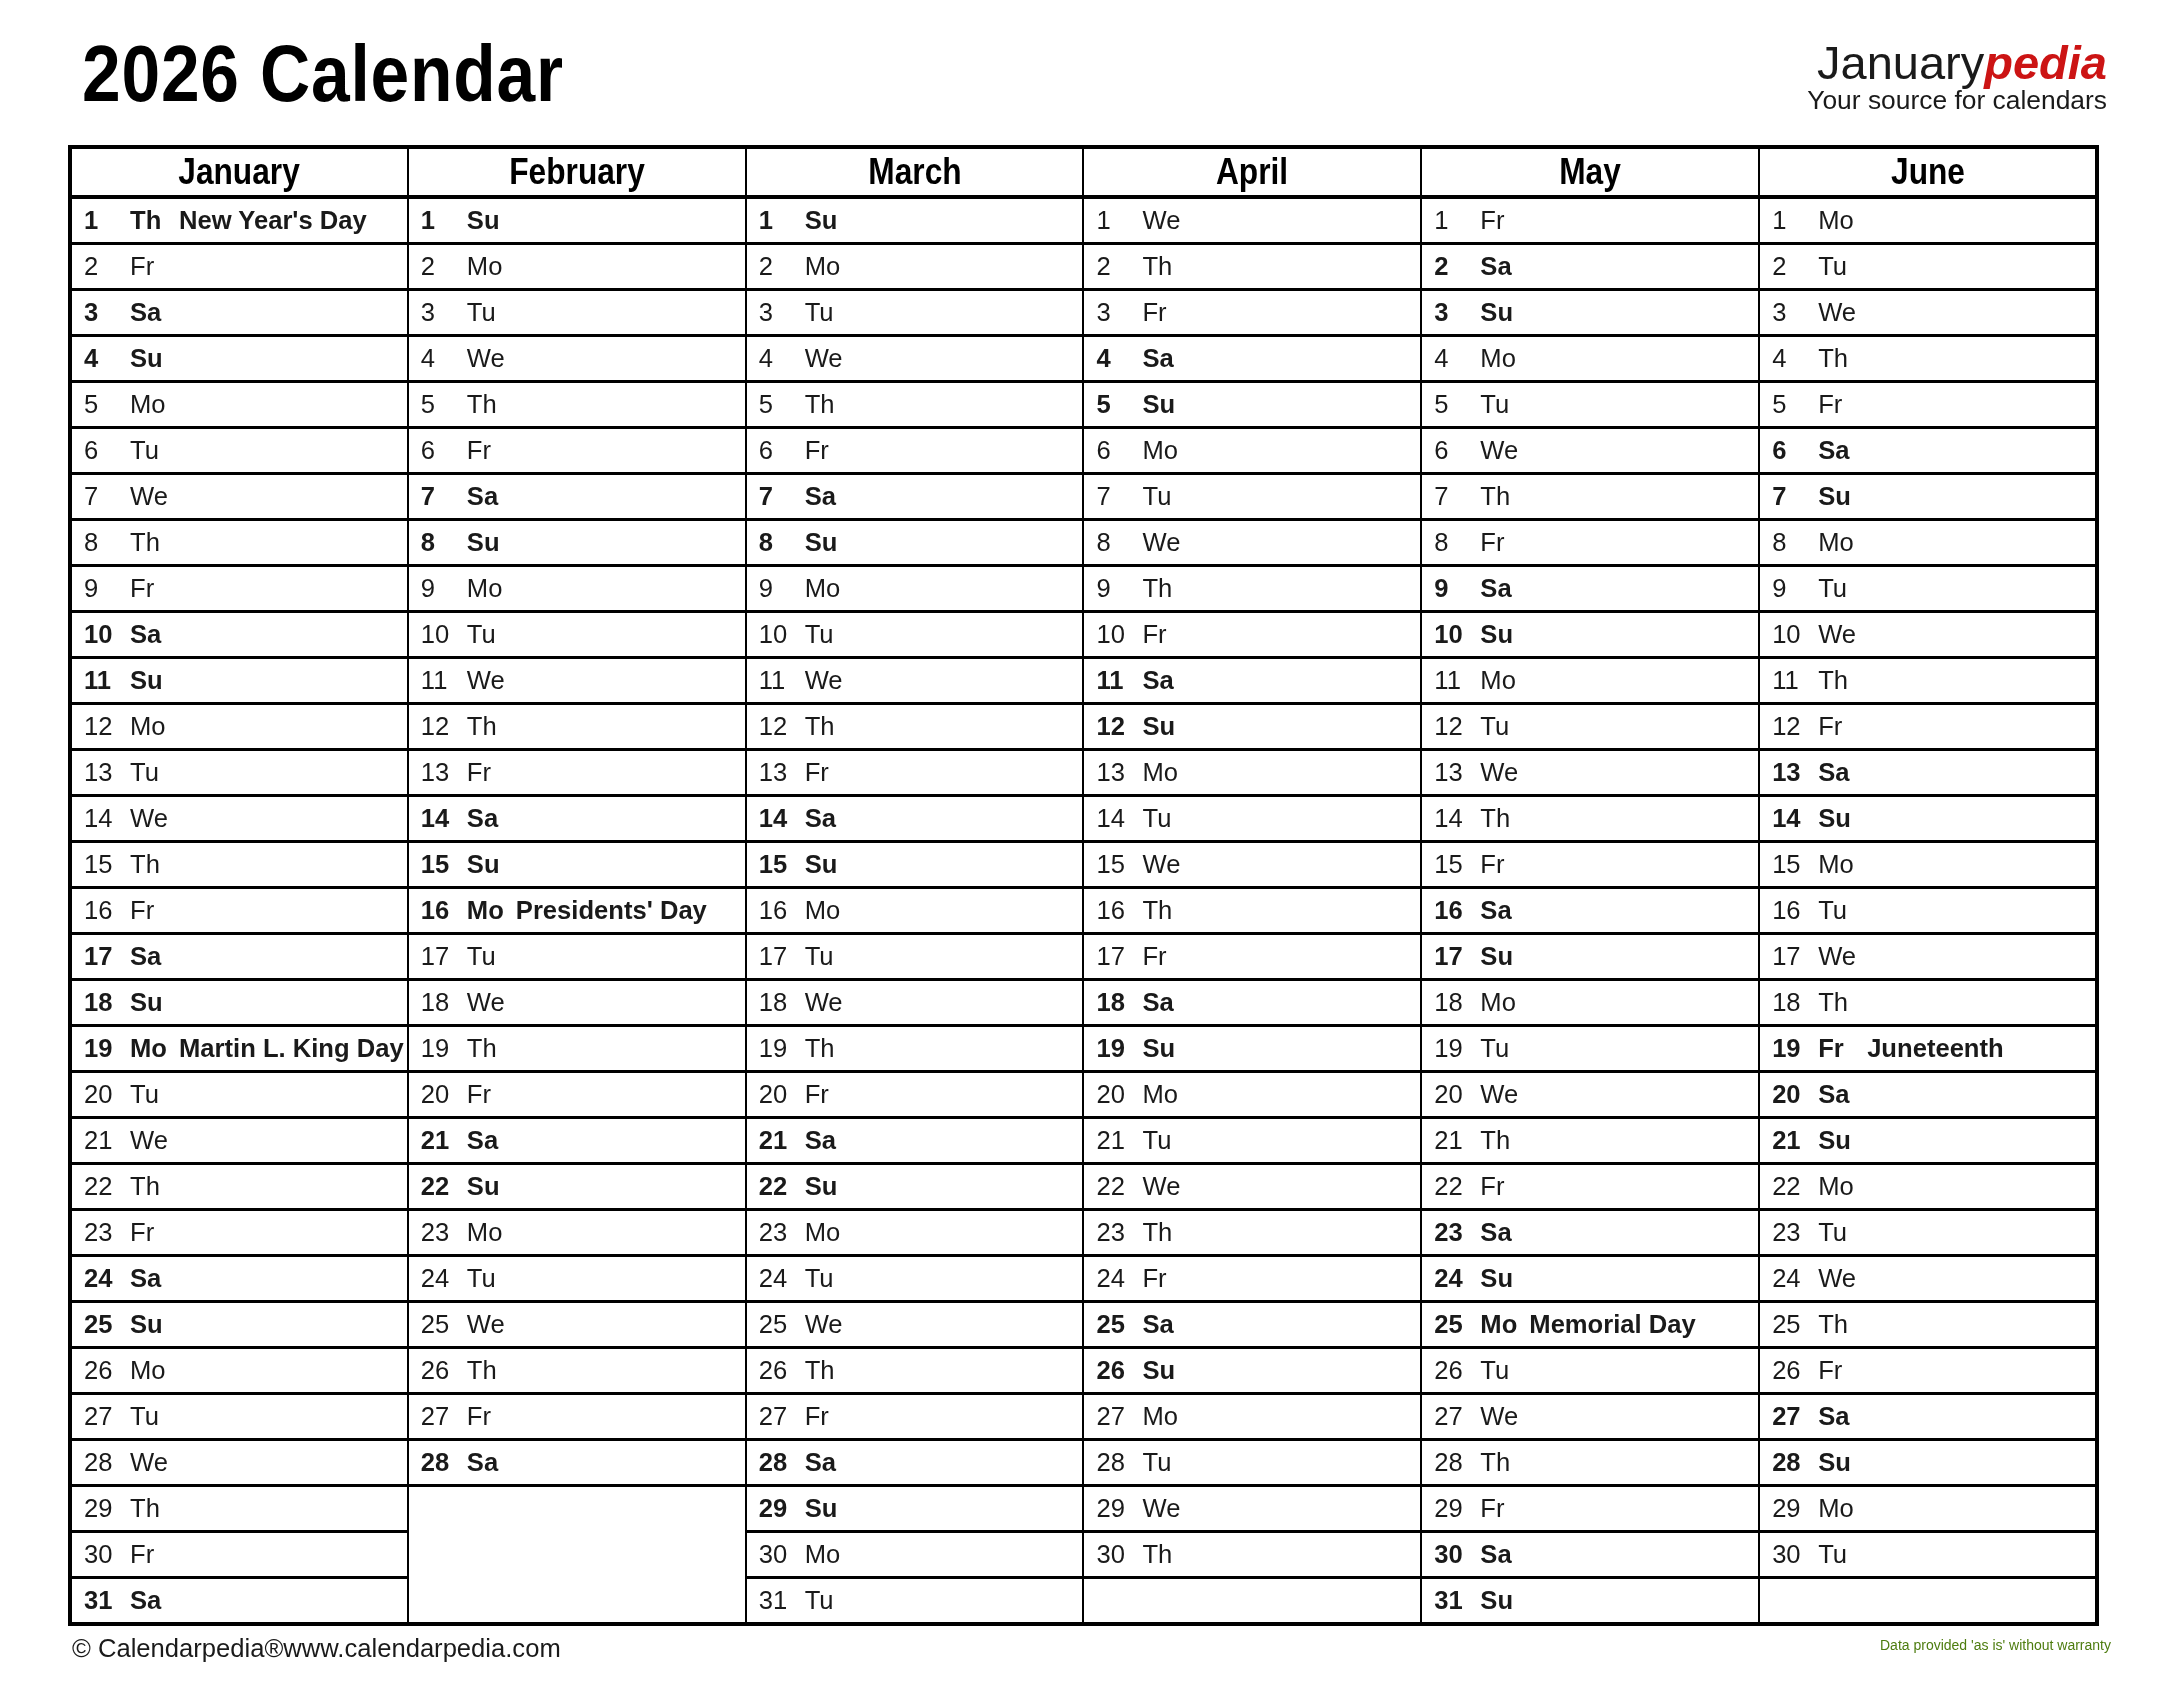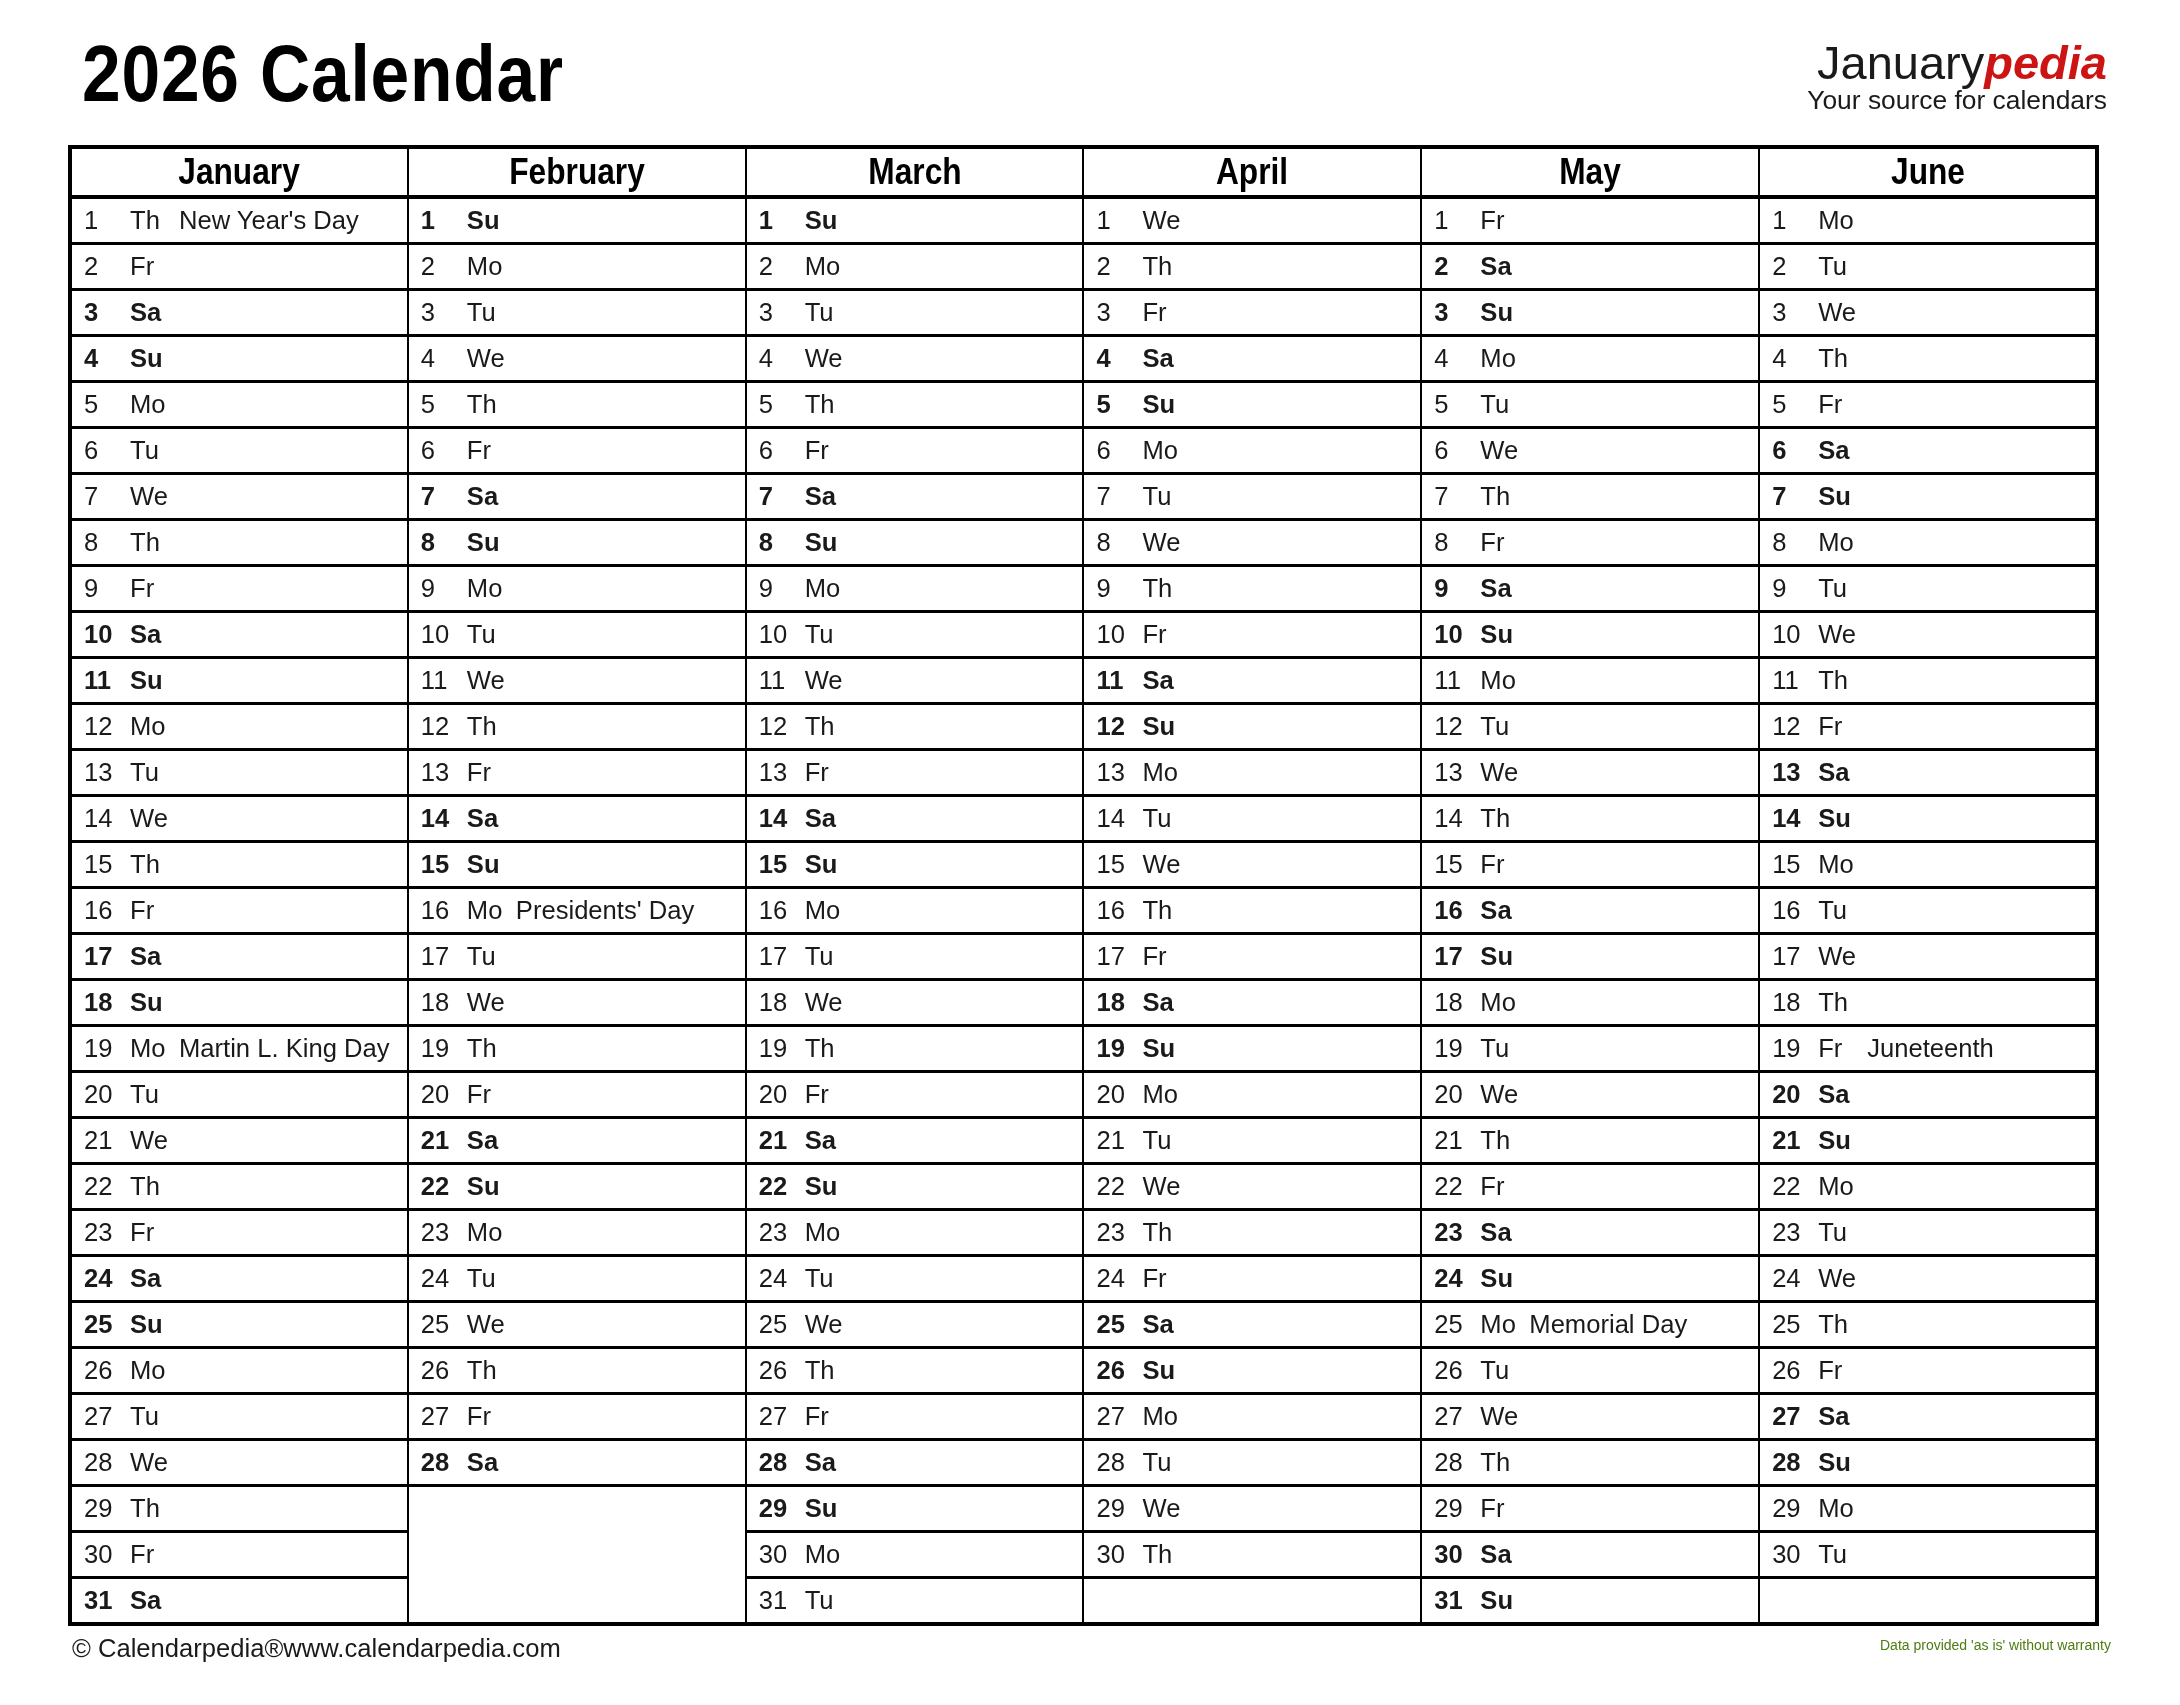--- a/index.html
+++ b/index.html
@@ -60,21 +60,21 @@
     font-size: 25.6px;
     padding: 0 0 0 12px;
     white-space: nowrap;
     background: #fff;
     color: #1a1a1a;
   }
   td .dn { display: inline-block; width: 46px; }
   td .dw { display: inline-block; width: 49px; }
   td.sat    { background: var(--sat-bg); font-weight: bold; color: #000; }
   td.sun    { background: var(--sun-bg); font-weight: bold; color: #000; }
-  td.holiday{ background: var(--hol-bg); font-weight: normal; color: var(--hol-red); }
+  td.holiday{ background: var(--hol-bg); font-weight: bold; color: var(--hol-red); }
   td.empty  { background: var(--empty-bg); }
 
   
   .footer-left {
     position: absolute; left: 72px; top: 1634px;
     font-size: 25.6px; color: #1a1a1a; white-space: nowrap;
   }
   .footer-left .url { }
   .footer-right {
     position: absolute; right: 70px; top: 1637px;

